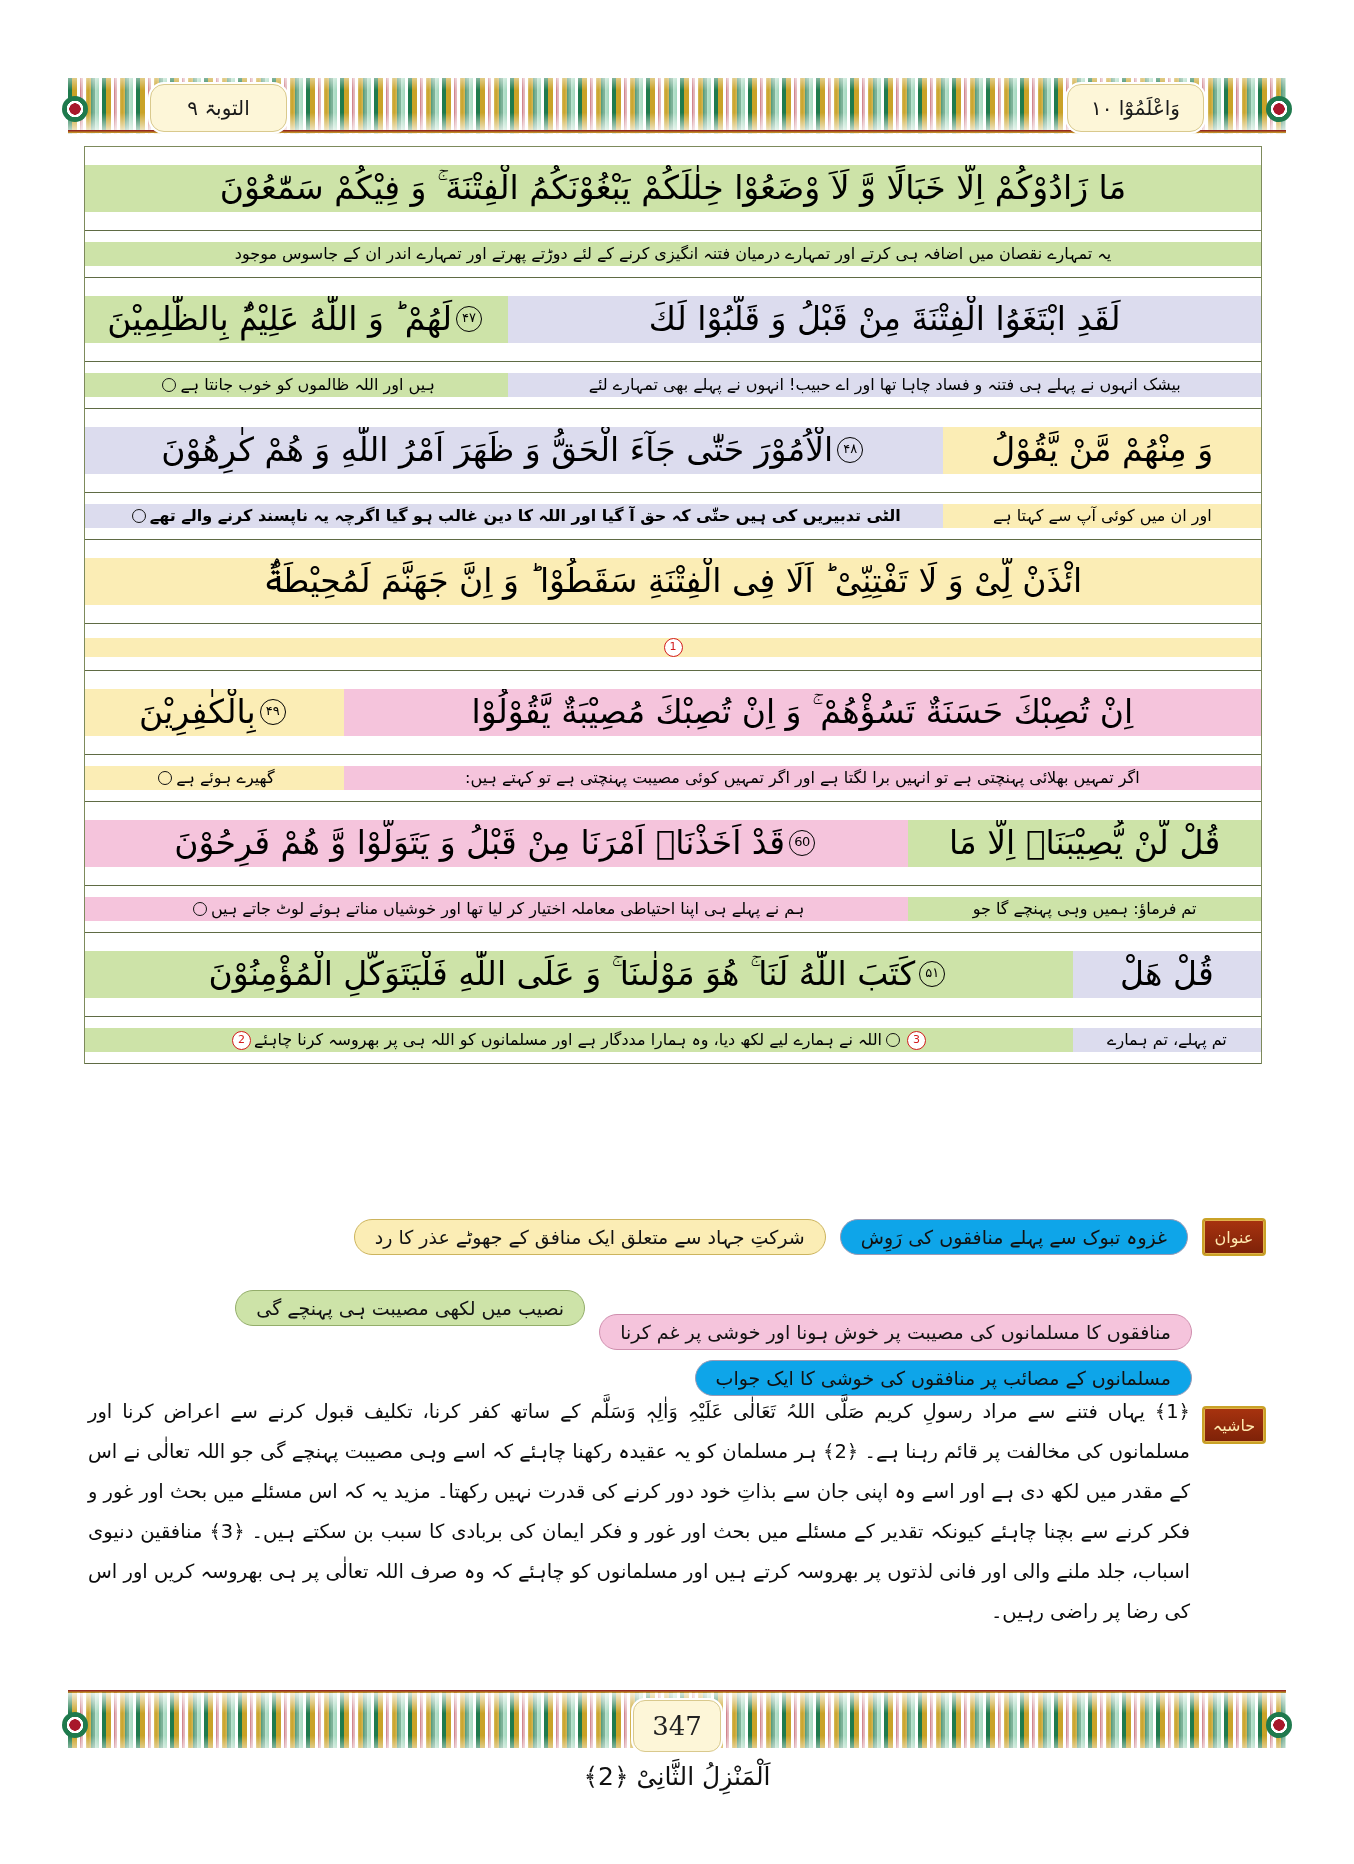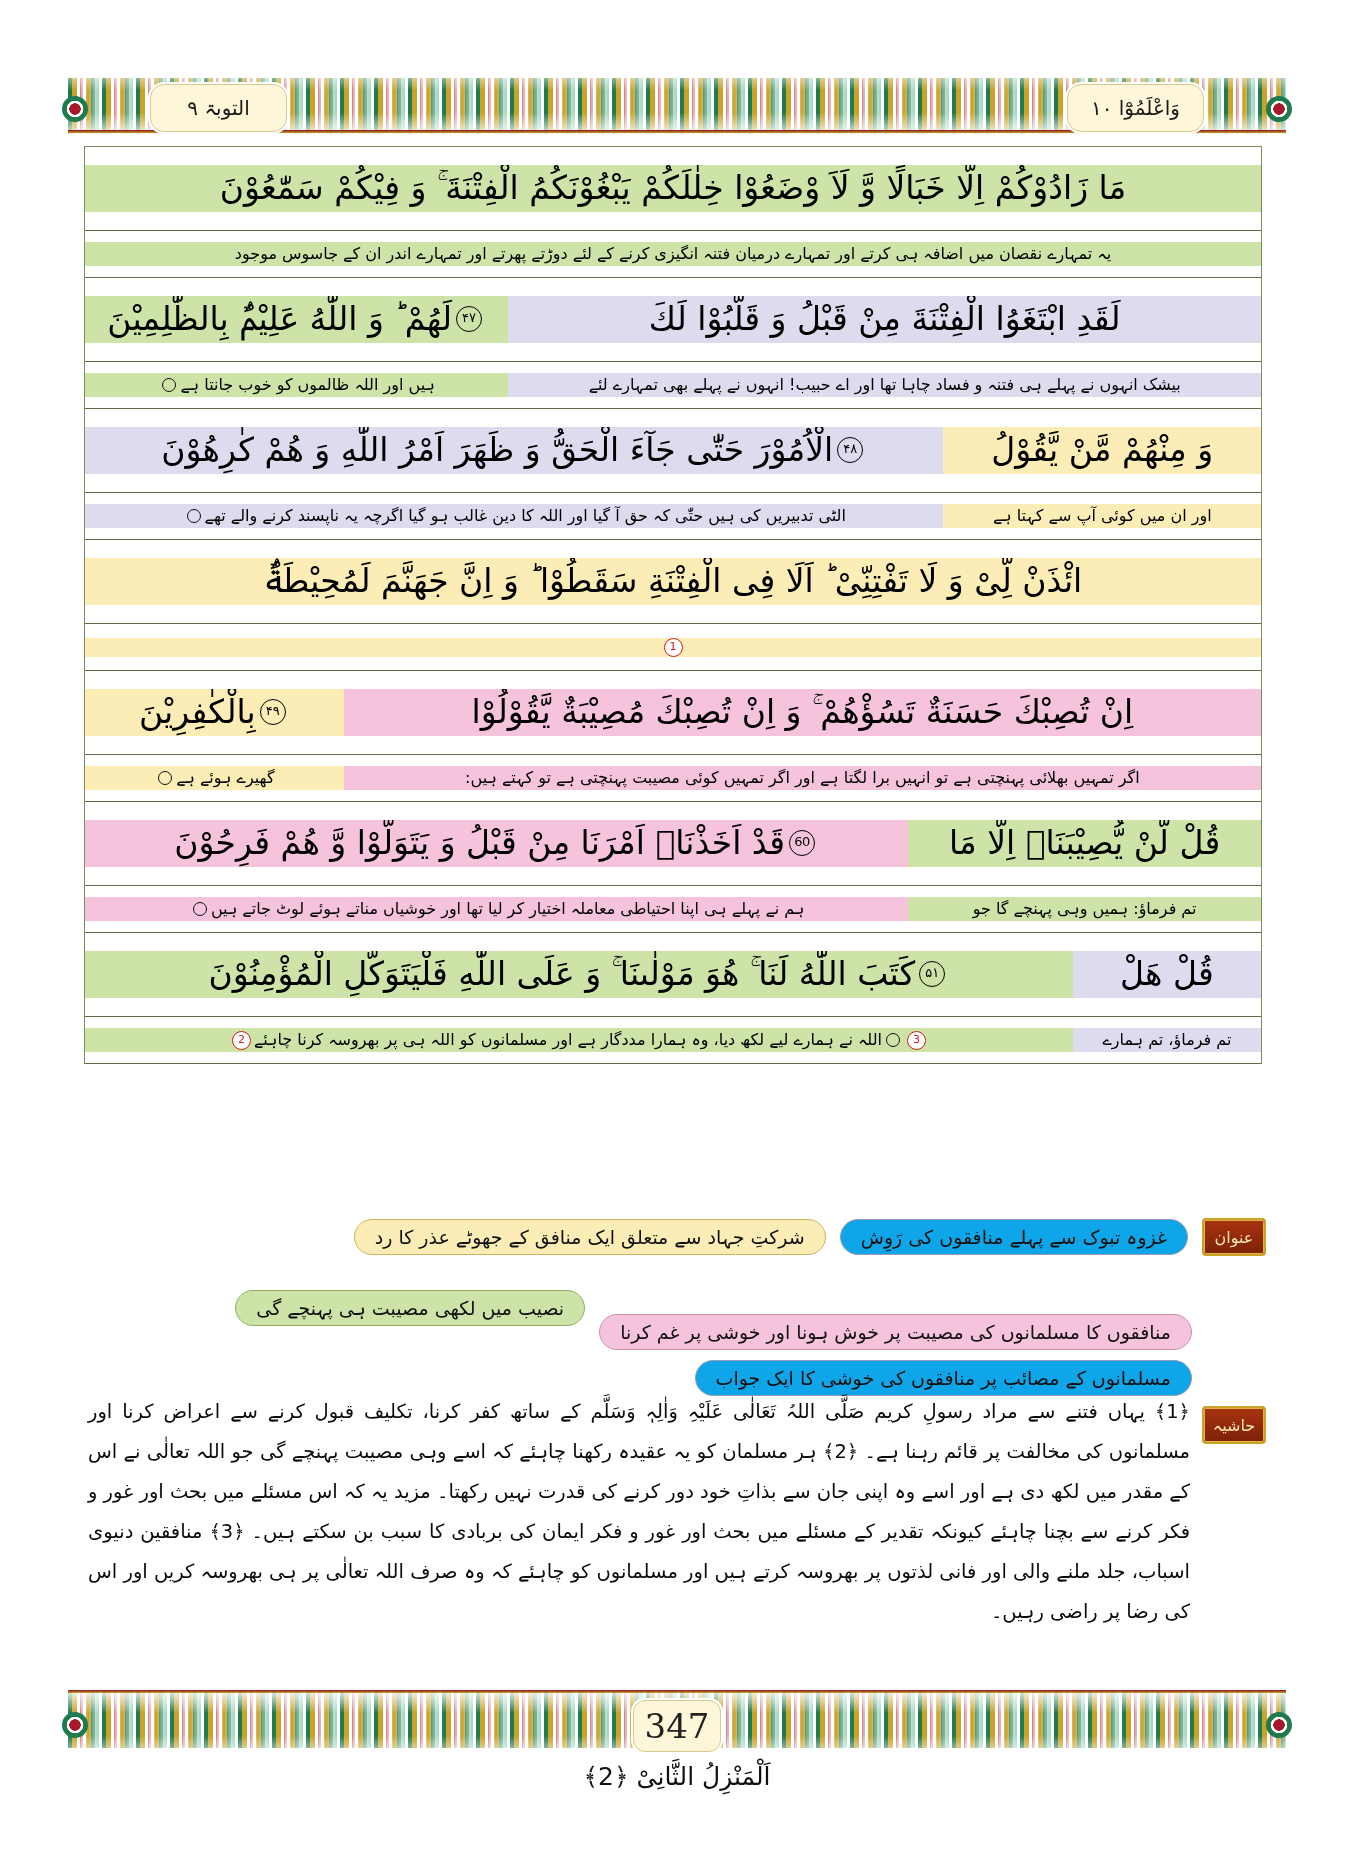--- a/index.html
+++ b/index.html
@@ -78,21 +78,21 @@
   .cartouche-surah{left:150px;width:135px;}
   .cartouche-juz{right:150px;width:135px;}
 
   
   .page-num{
     position:absolute;top:1700px;left:50%;transform:translateX(-50%);
     width:86px;height:50px;background:#fdf6d8;border:1px solid #d9c98d;
     border-radius:12px;display:flex;align-items:center;justify-content:center;
     box-shadow:0 0 0 2px #fff;
   }
-  .page-num span{font-size:34px;color:#222;font-family:"DejaVu Serif","Liberation Serif",serif;}
+  .page-num span{font-size:26px;color:#222;font-family:"DejaVu Serif","Liberation Serif",serif;}
 
   .manzil{
     position:absolute;top:1762px;left:0;right:0;text-align:center;
     font-size:25px;color:#111;
   }
 
   
   .quran-block{
     position:absolute;left:84px;top:146px;width:1178px;
     border:1px solid #7d8a5c;border-bottom:none;
@@ -233,21 +233,21 @@
 
     <div class="vrow arabic">
       <div class="seg ar c-cream" style="flex:0 0 27%;">وَ مِنْهُمْ مَّنْ يَّقُوْلُ</div>
       <div class="seg ar c-lav" style="flex:1 1 73%;">
         <span class="ayah-num">۴۸</span>
         <span>الْاُمُوْرَ حَتّٰى جَآءَ الْحَقُّ وَ ظَهَرَ اَمْرُ اللّٰهِ وَ هُمْ كٰرِهُوْنَ</span>
       </div>
     </div>
     <div class="vrow urdu">
       <div class="seg ur c-cream" style="flex:0 0 27%;">اور ان میں کوئی آپ سے کہتا ہے</div>
-      <div class="seg ur c-lav" style="flex:1 1 73%;">
+      <div class="seg ur c-lav" style="flex:1 1 73%;font-weight:bold;">
         <span>الٹی تدبیریں کی ہیں حتّٰی کہ حق آ گیا اور اللہ کا دین غالب ہو گیا اگرچہ یہ ناپسند کرنے والے تھے</span>
         <span class="stop"></span>
       </div>
     </div>
 
     <div class="vrow arabic">
       <div class="seg ar c-cream" style="flex:1 1 100%;">ائْذَنْ لِّیْ وَ لَا تَفْتِنِّیْ ؕ اَلَا فِی الْفِتْنَةِ سَقَطُوْا ؕ وَ اِنَّ جَهَنَّمَ لَمُحِيْطَةٌۢ</div>
     </div>
     <div class="vrow urdu">
       <div class="seg ur c-cream" style="flex:1 1 100%;">
@@ -286,21 +286,21 @@
     </div>
 
     <div class="vrow arabic">
       <div class="seg ar c-lav" style="flex:0 0 16%;">قُلْ هَلْ</div>
       <div class="seg ar c-green" style="flex:1 1 84%;">
         <span class="ayah-num">۵۱</span>
         <span>كَتَبَ اللّٰهُ لَنَا ۚ هُوَ مَوْلٰىنَا ۚ وَ عَلَى اللّٰهِ فَلْيَتَوَكَّلِ الْمُؤْمِنُوْنَ</span>
       </div>
     </div>
     <div class="vrow urdu">
-      <div class="seg ur c-lav" style="flex:0 0 16%;">تم فرماؤ، تم ہمارے</div>
+      <div class="seg ur c-lav" style="flex:0 0 16%;">تم پہلے، تم ہمارے</div>
       <div class="seg ur c-green" style="flex:1 1 84%;">
         <span class="fnmark">3</span>
         <span class="stop"></span>
         <span>اللہ نے ہمارے لیے لکھ دیا، وہ ہمارا مددگار ہے اور مسلمانوں کو اللہ ہی پر بھروسہ کرنا چاہئے</span>
         <span class="fnmark">2</span>
       </div>
     </div>
 
   </div>
 

